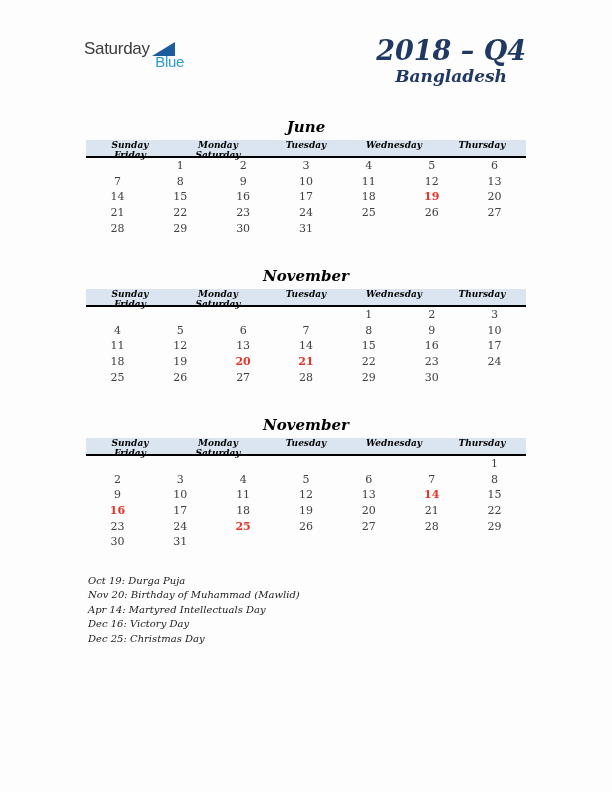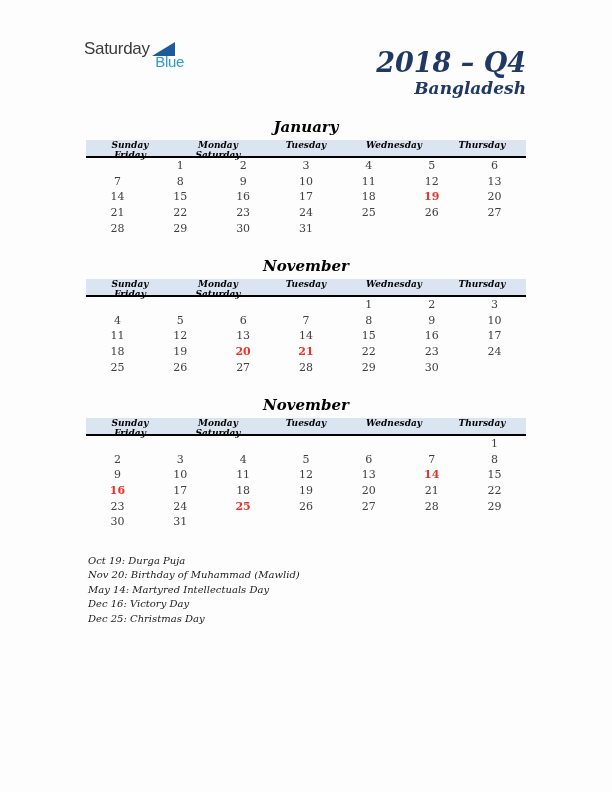--- a/index.html
+++ b/index.html
@@ -34,33 +34,33 @@
   .logo-triangle{
     width:0;height:0;margin-left:2px;margin-bottom:1px;
     border-left:23px solid transparent;
     border-bottom:14px solid var(--tri);
   }
   .logo-row2{
     text-align:right;padding-right:1px;margin-top:-3px;
     font-size:15px;color:var(--logoblue);letter-spacing:-0.3px;
   }
   .title-block{
-    position:absolute;top:48px;right:86px;text-align:right;
+    position:absolute;top:36px;right:86px;text-align:center;
     color:var(--navy);
     font-family:"DejaVu Serif", serif;
   }
   .quarter-title{
     font-size:27px;font-weight:bold;font-style:italic;line-height:1.12;
   }
   .region-subtitle{
     font-size:17px;font-weight:bold;font-style:italic;line-height:1.2;
   }
   
   .month{width:440px;margin:0 auto;}
-  .month + .month{margin-top:22px;}
+  .month + .month{margin-top:32px;}
   .month-title{
     text-align:center;
     font-size:15px;font-weight:bold;font-style:italic;color:#000;
     line-height:16px;margin-bottom:5px;
   }
   .weekday-row{
     display:grid;grid-template-columns:repeat(5,1fr);
     background:var(--band);
     height:18px;align-items:center;
     border-bottom:2.5px solid #000;
@@ -98,21 +98,21 @@
       <div class="logo-row2">Blue</div>
     </div>
     <div class="title-block">
       <div class="quarter-title">2018 – Q4</div>
       <div class="region-subtitle">Bangladesh</div>
     </div>
   </div>
 
   <main id="months">
       <section class="month">
-        <h2 class="month-title">January</h2>
+        <h2 class="month-title">June</h2>
         <div class="weekday-row">
           <div class="weekday">Sunday</div>
           <div class="weekday">Monday</div>
           <div class="weekday">Tuesday</div>
           <div class="weekday">Wednesday</div>
           <div class="weekday">Thursday</div>
           <div class="weekday">Friday</div>
           <div class="weekday">Saturday</div>
         </div>
         <div class="week-row">
@@ -282,18 +282,18 @@
           <div class="day"></div>
           <div class="day"></div>
           <div class="day"></div>
         </div>
       </section>
     </main>
 
   <footer id="holidays" class="holidays">
       <div class="holiday-line">Oct 19: Durga Puja</div>
       <div class="holiday-line">Nov 20: Birthday of Muhammad (Mawlid)</div>
-      <div class="holiday-line">May 14: Martyred Intellectuals Day</div>
+      <div class="holiday-line">Apr 14: Martyred Intellectuals Day</div>
       <div class="holiday-line">Dec 16: Victory Day</div>
       <div class="holiday-line">Dec 25: Christmas Day</div>
     </footer>
 
 </div>
 
 </body></html>

